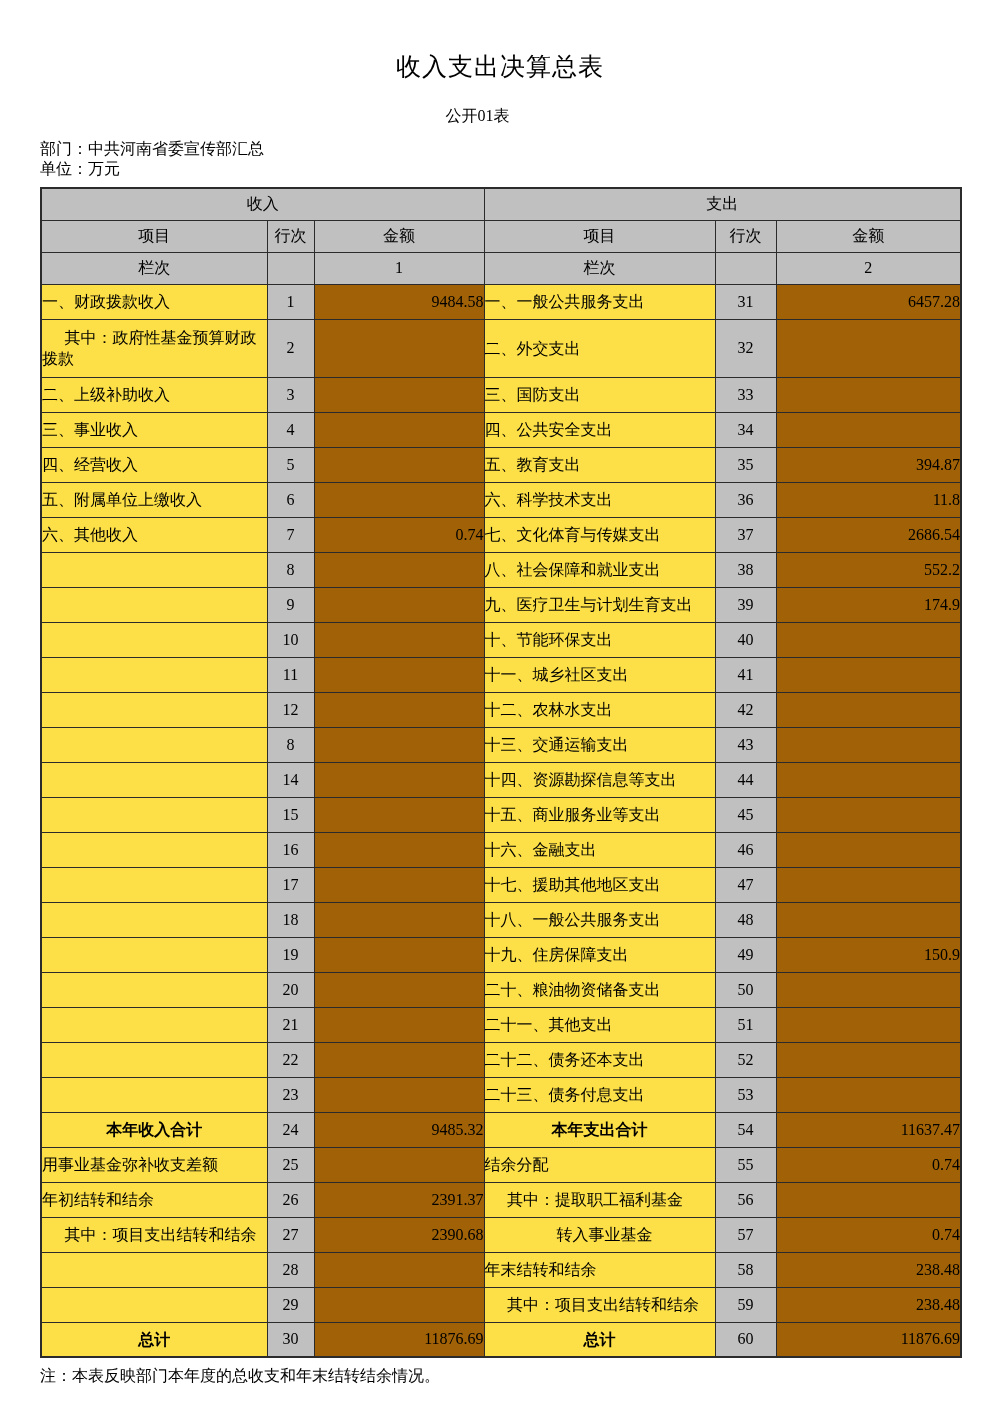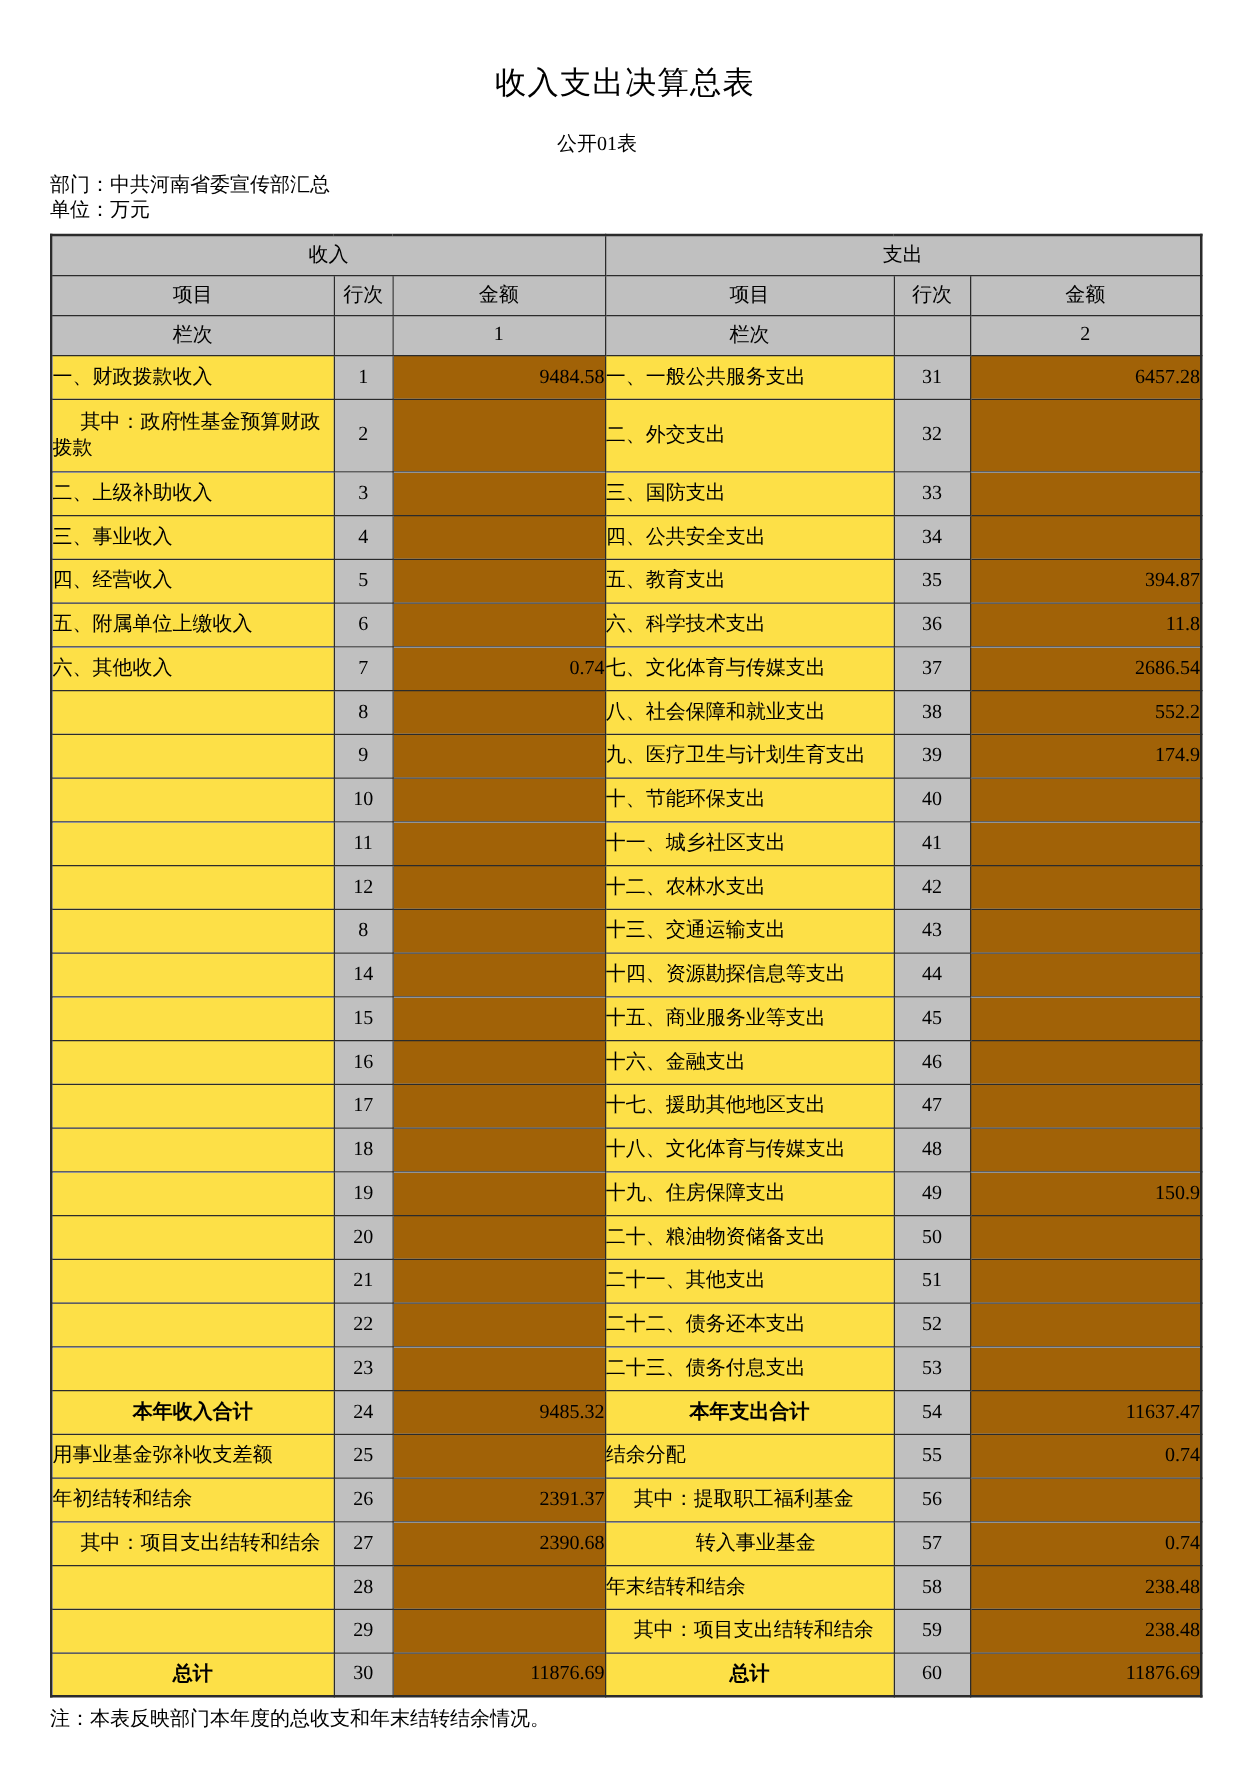--- a/index.html
+++ b/index.html
@@ -253,21 +253,21 @@
         <td class="lineno">17</td>
         <td class="amount"></td>
         <td class="item">十七、援助其他地区支出</td>
         <td class="lineno">47</td>
         <td class="amount"></td>
       </tr>
       <tr class="datarow">
         <td class="item"></td>
         <td class="lineno">18</td>
         <td class="amount"></td>
-        <td class="item">十八、文化体育与传媒支出</td>
+        <td class="item">十八、一般公共服务支出</td>
         <td class="lineno">48</td>
         <td class="amount"></td>
       </tr>
       <tr class="datarow">
         <td class="item"></td>
         <td class="lineno">19</td>
         <td class="amount"></td>
         <td class="item">十九、住房保障支出</td>
         <td class="lineno">49</td>
         <td class="amount">150.9</td>

